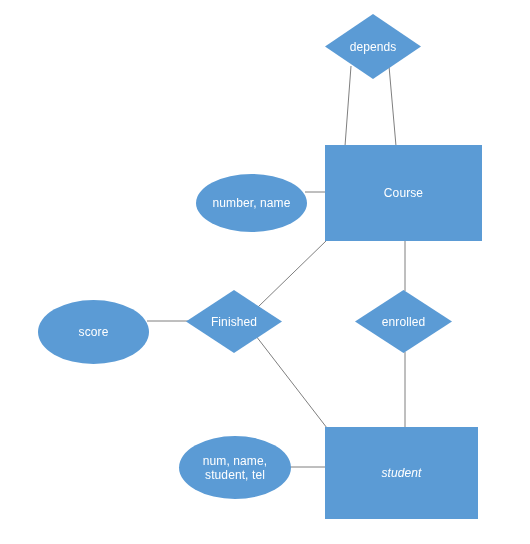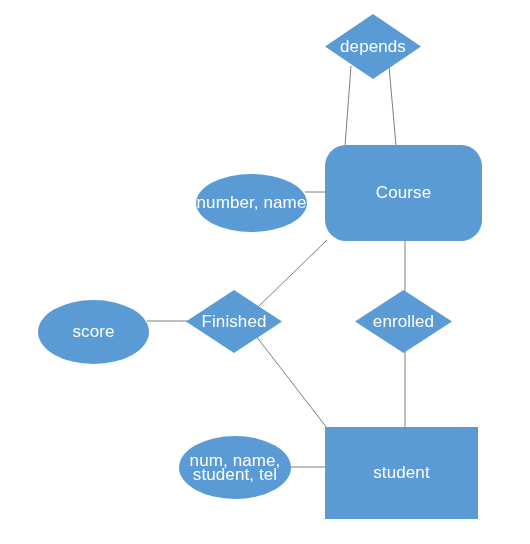--- a/index.html
+++ b/index.html
@@ -26,21 +26,21 @@
     width: 530px;
     height: 544px;
   }
   .node {
     position: absolute;
     display: flex;
     align-items: center;
     justify-content: center;
     text-align: center;
     color: #ffffff;
-    font-size: 17px;
+    font-size: 12px;
     line-height: 14px;
     letter-spacing: 0.1px;
     box-sizing: border-box;
   }
   .entity {
     background: #5B9BD5;
   }
   .attribute {
     background: #5B9BD5;
     border-radius: 50%;
@@ -58,26 +58,26 @@
   .relationship .node-label {
     position: relative;
     z-index: 2;
   }
   .node-label {
     white-space: pre-line;
     pointer-events: none;
   }
   
   #node-depends   { left: 325px; top: 14px;  width: 96px;  height: 65px; }
-  #node-course    { left: 325px; top: 145px; width: 157px; height: 96px; border-radius: 21px; }
+  #node-course    { left: 325px; top: 145px; width: 157px; height: 96px; }
   #node-course-attrs { left: 196px; top: 174px; width: 111px; height: 58px; }
   #node-score     { left: 38px;  top: 300px; width: 111px; height: 64px; }
   #node-finished  { left: 186px; top: 290px; width: 96px;  height: 63px; }
   #node-enrolled  { left: 355px; top: 290px; width: 97px;  height: 63px; }
-  #node-student   { left: 325px; top: 427px; width: 153px; height: 92px; }
+  #node-student   { left: 325px; top: 427px; width: 153px; height: 92px; font-style: italic; }
   #node-student-attrs { left: 179px; top: 436px; width: 112px; height: 63px; }
 </style>
 </head>
 <body>
 
 <div id="canvas">
 
   <svg id="edges" viewBox="0 0 530 544" width="530" height="544" xmlns="http://www.w3.org/2000/svg">
     <g stroke="#7f7f7f" stroke-width="1" fill="none">
 

